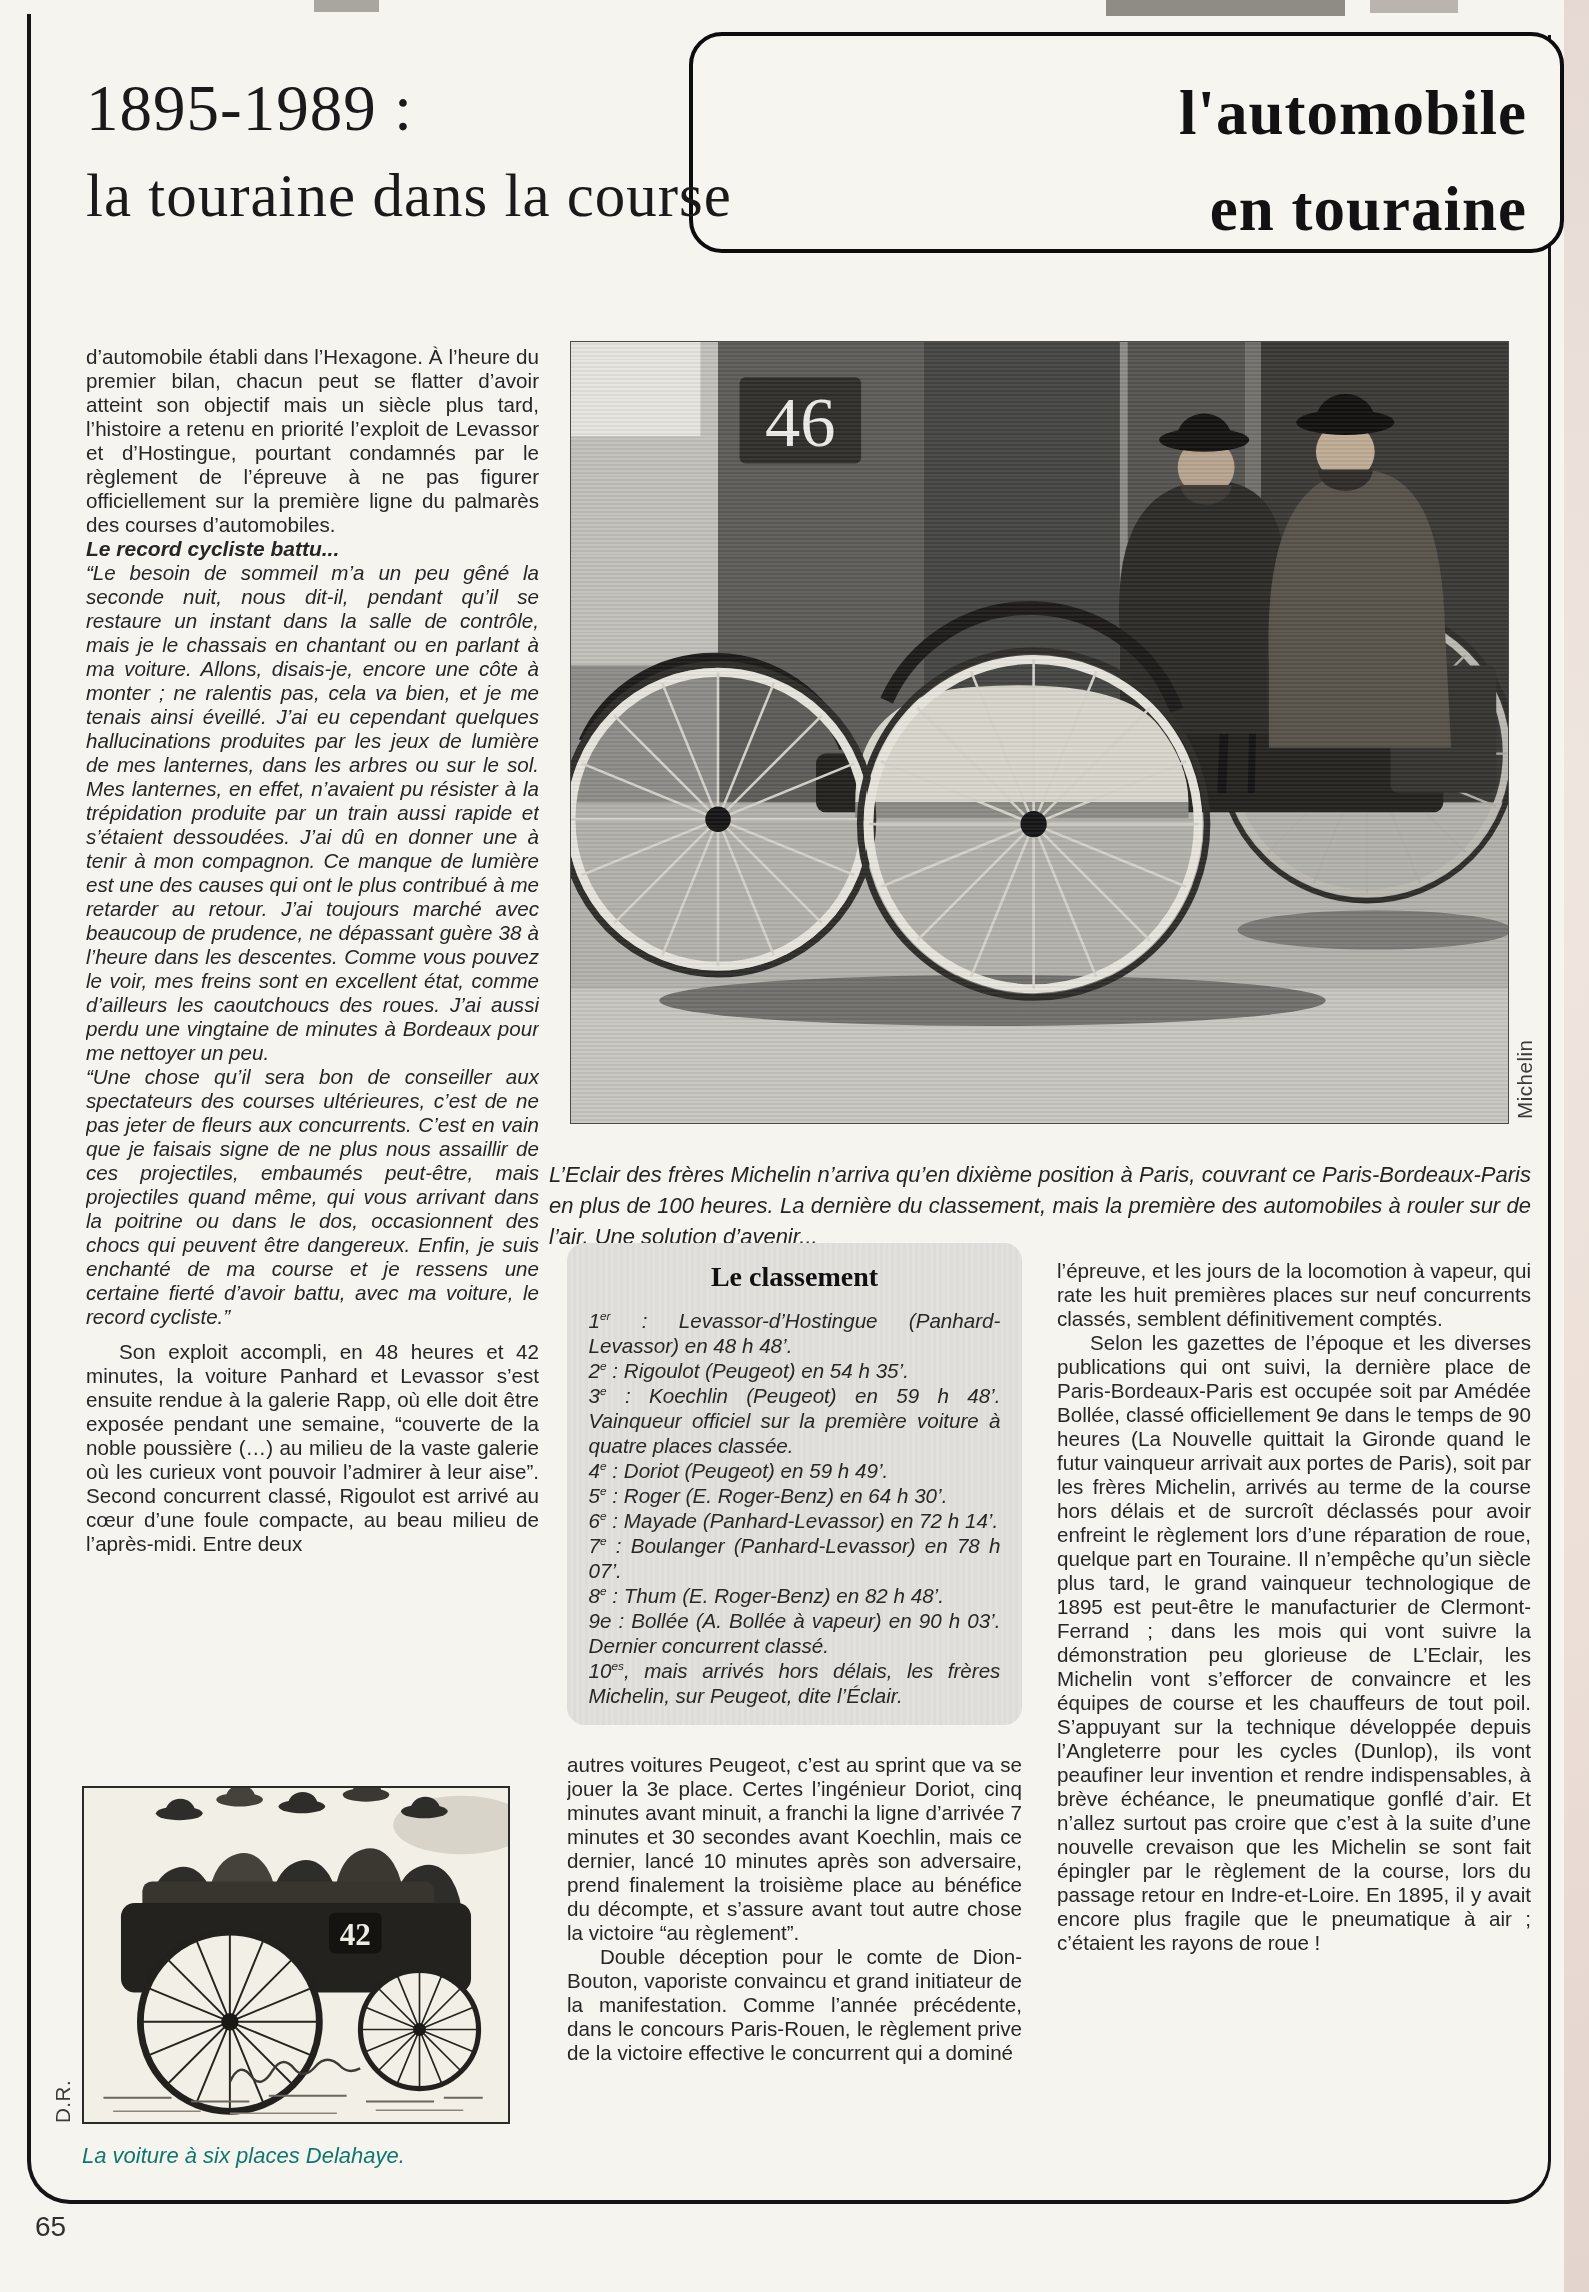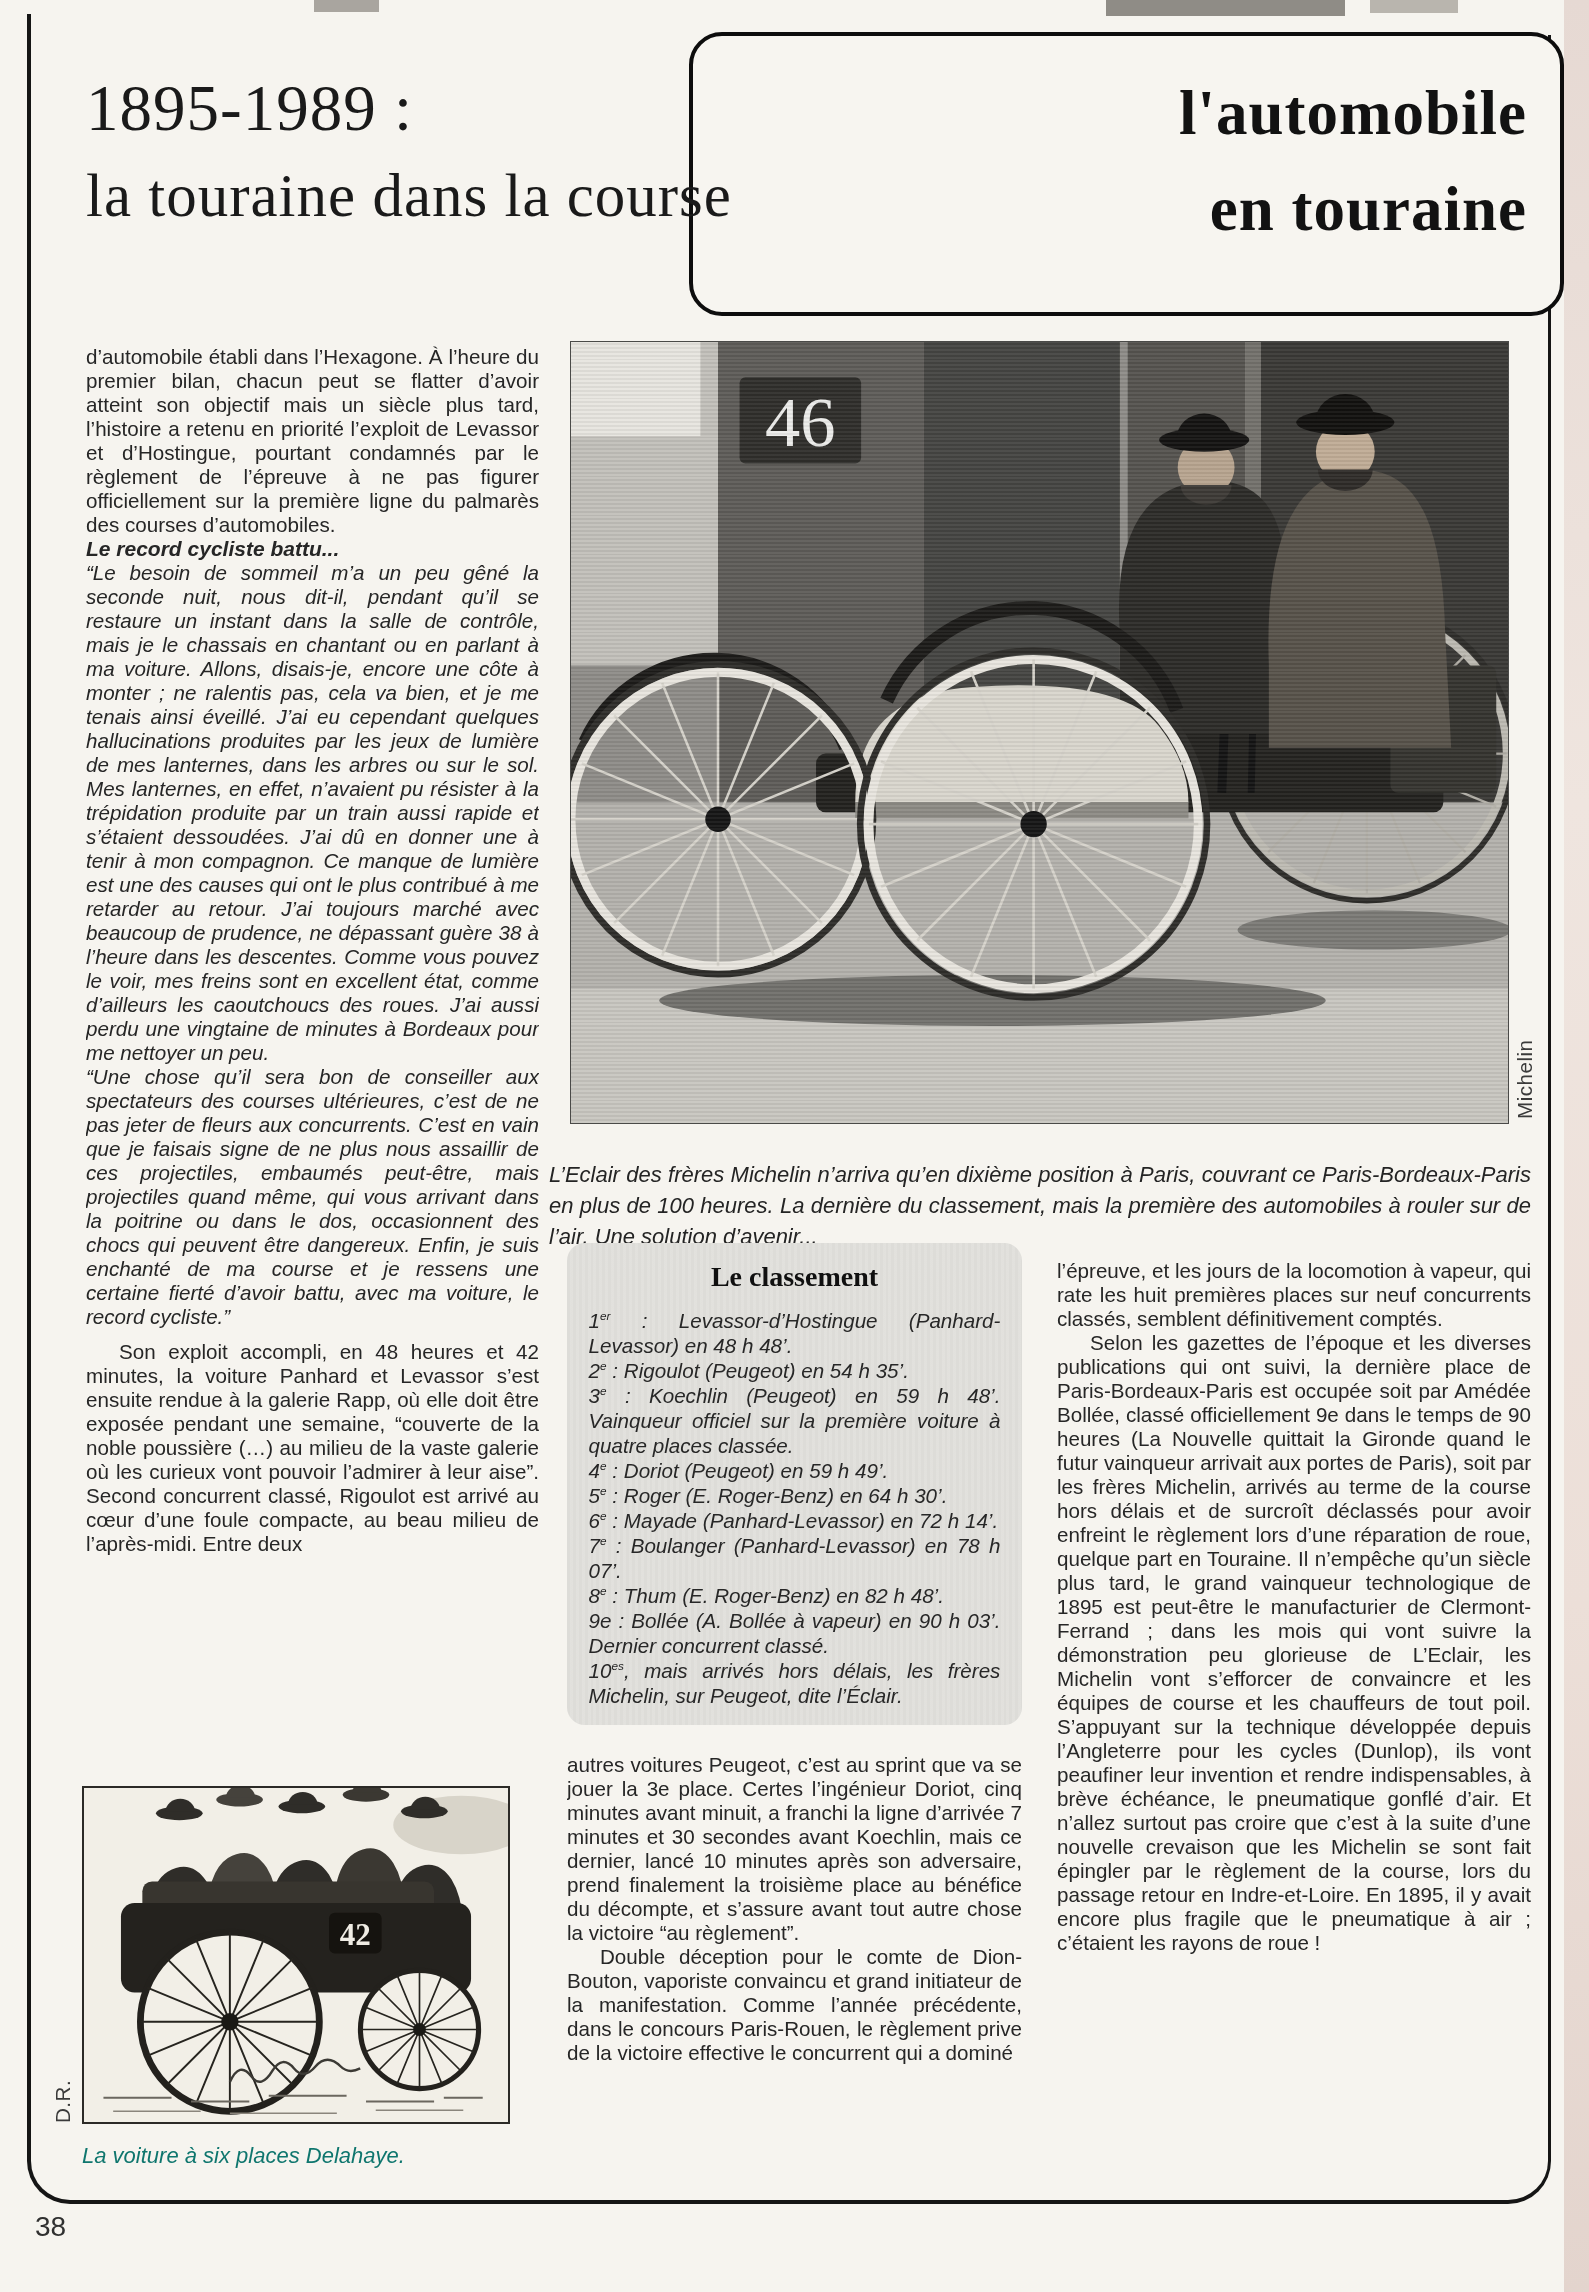--- a/index.html
+++ b/index.html
@@ -11,21 +11,21 @@
   .edge-right{position:absolute;left:1564px;top:0;width:25.5px;height:2293px;
               background:linear-gradient(180deg,#e6d9d3,#efe5df 35%,#ecdfd8 70%,#e3d4cd);}
 
   
   .frame{position:absolute;left:26.5px;top:13.7px;width:1524px;height:2190px;box-sizing:border-box;
          border-left:4.9px solid #151515;border-right:3.9px solid #151515;border-bottom:4.9px solid #151515;
          border-radius:0 0 43px 43px;}
   .frame-mask{position:absolute;left:1541px;top:9.8px;width:13.7px;height:25.5px;background:#f6f4ef;}
 
   
-  .header-box{position:absolute;left:689px;top:32px;width:875px;height:284px;box-sizing:border-box;
+  .header-box{position:absolute;left:689px;top:32px;width:875px;height:221px;box-sizing:border-box;
               border:4.9px solid #0d0d0d;border-radius:33px;background:#f7f5f0;
               text-align:right;padding:29px 33px 0 0;}
   .header-box .hl{font-family:"Liberation Serif",serif;font-weight:bold;font-size:63px;line-height:96px;
                   color:#121212;letter-spacing:1px;}
 
   
   .masthead{position:absolute;left:86px;top:61px;font-family:"Liberation Serif",serif;color:#1a1a1a;}
   .masthead .t1{font-size:65px;line-height:94px;letter-spacing:1px;}
   .masthead .t2{font-size:61px;line-height:82px;letter-spacing:1px;}
 
@@ -241,16 +241,16 @@
         <circle r="10" fill="#1a1915"></circle>
       </g>
       <path d="M20 318 h70 M110 322 h60 M190 316 h80 M290 322 h70 M370 318 h40" stroke="#6b675f" stroke-width="2"></path>
       <path d="M30 332 h90 M150 334 h110 M300 331 h90" stroke="#8a857c" stroke-width="1.5"></path>
       <path d="M150 302 q10 -22 22 -6 q10 14 22 -6 q10 -16 22 -2 q10 12 22 -2 q12 -14 26 0 q8 8 20 2" fill="none" stroke="#3c3a35" stroke-width="2.5"></path>
     </svg>
   </figure>
   <span class="vert" style="left:51px;top:2123px;">D.R.</span>
   <div class="caption-bottom">La voiture à six places Delahaye.</div>
 
-  <div class="page-number">38</div>
+  <div class="page-number">65</div>
 
 </div>
 
 
 </body></html>

